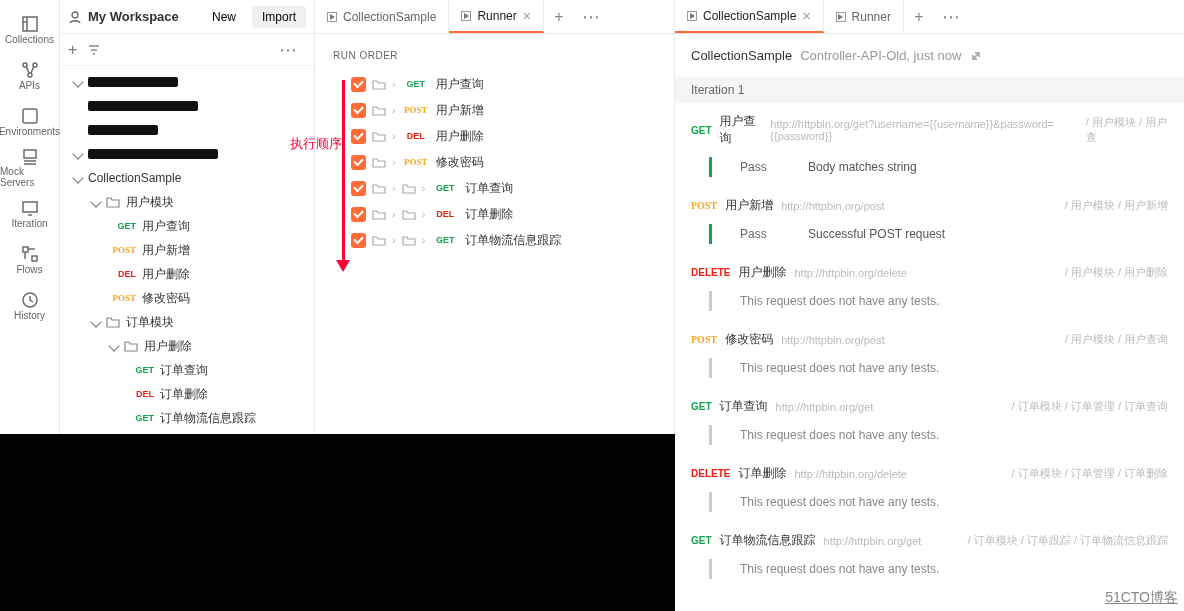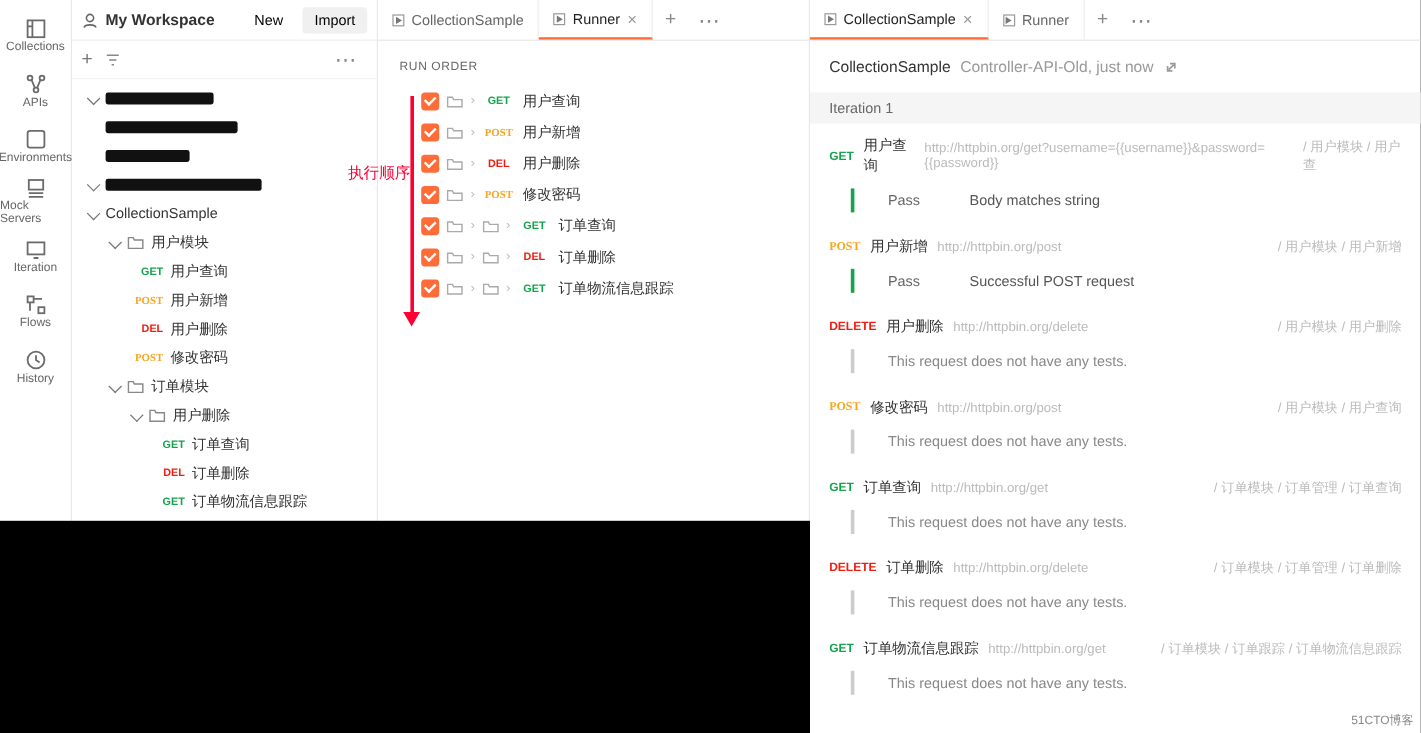--- a/index.html
+++ b/index.html
@@ -55,21 +55,21 @@
 .res-req { display: flex; align-items: center; gap: 8px; padding: 10px 16px; font-size: 12px; }
 .res-method { font-size: 10px; font-weight: 700; }
 .res-name { color: #333; }
 .res-url { color: #bbb; font-size: 11px; }
 .res-path { color: #bbb; font-size: 11px; margin-left: auto; }
 .res-assert { display: flex; align-items: center; gap: 28px; padding: 0 0 10px 34px; font-size: 12px; color: #555; }
 .bar-pass { width: 3px; height: 20px; background: #14a44d; }
 .bar-none { width: 3px; height: 20px; background: #ccc; }
 .pass-txt { color: #666; width: 40px; }
 .none-txt { color: #888; }
-.wm { position: absolute; right: 6px; bottom: 4px; font-size: 10px; color: #888; }
+.wm { position: absolute; right: 6px; bottom: 4px; font-size: 14px; color: #888; text-decoration: underline; }
 .anno-wrap { position: relative; }
 .black-cover { position:absolute; left:0; right:509px; top:434px; bottom:0; background:#000; }
 </style>
 </head>
 <body>
 
 <div class="app">
 
   <div class="leftbar" id="leftbar">
       <div class="li">

